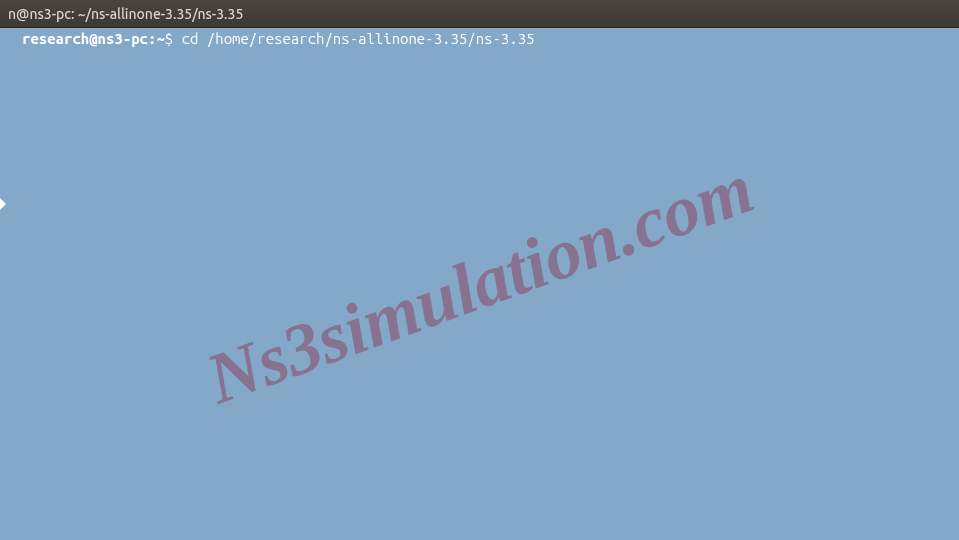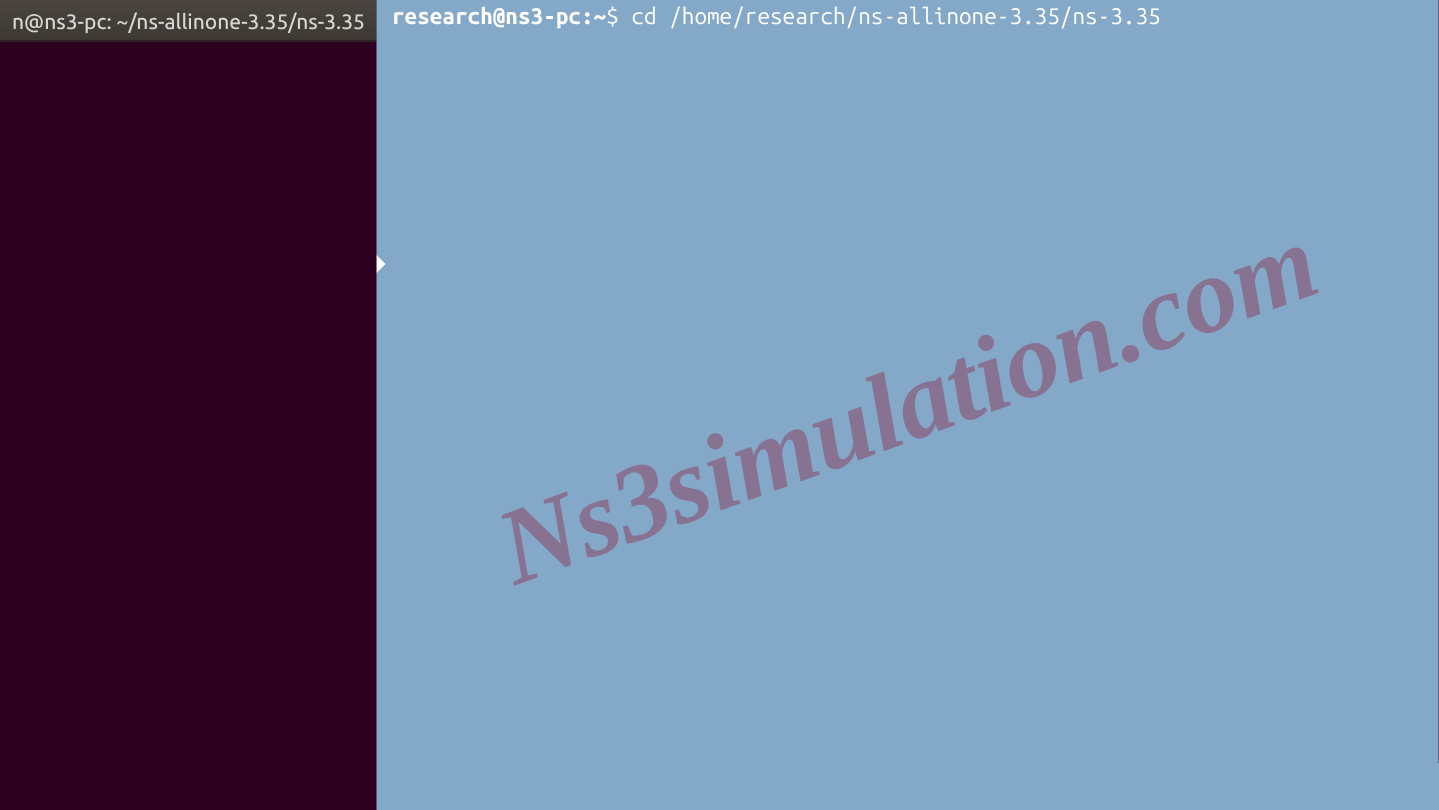--- a/index.html
+++ b/index.html
@@ -12,40 +12,40 @@
       height: 540px;
       background: #2c001e;
       font-family: "Ubuntu Mono", "DejaVu Sans Mono", monospace;
       overflow: hidden;
       position: relative;
     }
     .window {
       width: 100%;
       height: 100%;
       display: flex;
-      flex-direction: row;
+      flex-direction: column;
     }
     .titlebar {
       background: linear-gradient(to bottom, #4a4540, #3d3834);
       height: 28px;
       display: flex;
       align-items: center;
       padding: 0 8px;
       border-bottom: 1px solid #2a2622;
     }
     .titlebar-text {
       color: #d8d4cf;
       font-family: "Ubuntu", sans-serif;
       font-size: 14px;
       font-weight: 500;
     }
     .terminal-area {
       flex: 1;
       background: #84a8c8;
-      padding: 2px 10px;
+      padding: 2px 22px;
       position: relative;
       overflow: hidden;
     }
     .terminal-line {
       font-size: 15px;
       line-height: 17px;
       color: #ffffff;
       white-space: pre;
       font-family: "Ubuntu Mono", "DejaVu Sans Mono", monospace;
     }

